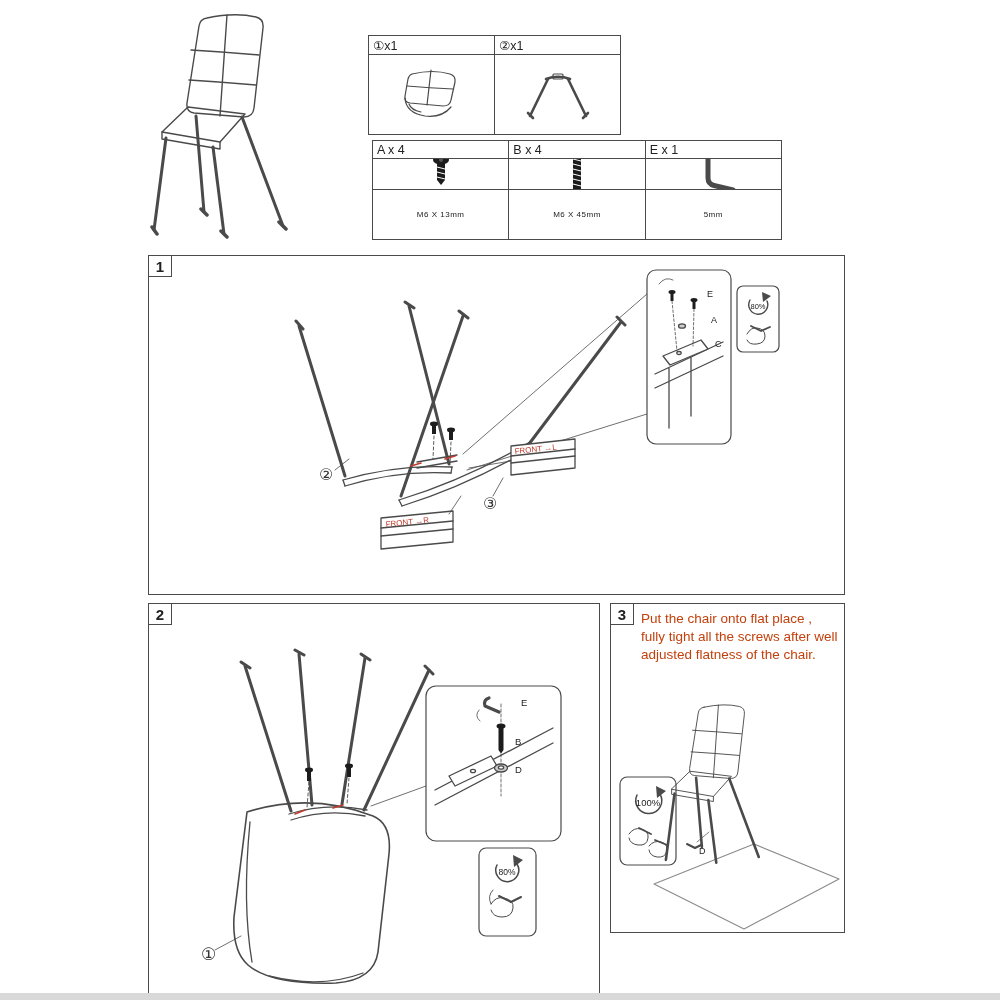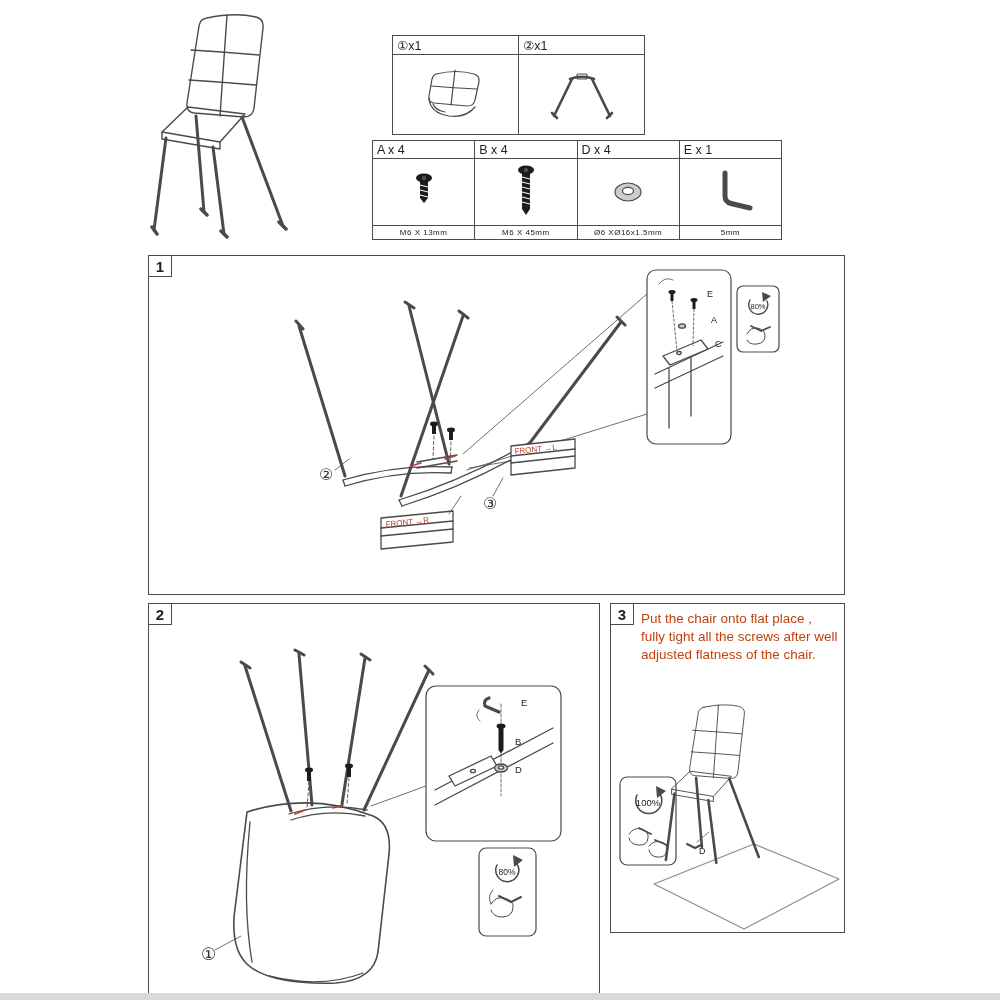--- a/index.html
+++ b/index.html
@@ -9,21 +9,21 @@
   .box{position:absolute;border:1px solid #4a4a4a;background:#fff;box-sizing:border-box;}
   .step-num{position:absolute;top:0;left:0;width:22px;height:20px;border-right:1px solid #4a4a4a;
         border-bottom:1px solid #4a4a4a;font-weight:bold;font-size:15px;display:flex;align-items:center;
         justify-content:center;background:#fff;z-index:3;}
   .cells{display:flex;height:100%;}
   .cell{flex:1;display:flex;flex-direction:column;border-right:1px solid #4a4a4a;min-width:0;box-sizing:border-box;}
   .cell:last-child{border-right:none;}
   .cell-h{font-size:12.5px;padding:2px 4px 1px 4px;border-bottom:1px solid #4a4a4a;white-space:nowrap;}
   .cell-body{flex:1;display:flex;align-items:center;justify-content:center;overflow:hidden;}
   .cell-f{font-size:8px;letter-spacing:.5px;text-align:center;border-top:1px solid #4a4a4a;
-        padding:2px 0;white-space:nowrap;overflow:hidden;}
+        padding:20px 0;white-space:nowrap;overflow:hidden;}
   .cell-f.empty{border-top:none;}
   .instruction{position:absolute;left:30px;top:6px;width:198px;font-size:13.5px;line-height:1.32;color:#c2410c;}
   svg{display:block;}
   svg text{font-family:"Liberation Sans","DejaVu Sans",sans-serif;}
   .strip{position:absolute;left:0;top:993px;width:1000px;height:7px;background:#d9d9d9;}
 </style>
 </head>
 <body>
 
 <div class="page">
@@ -37,21 +37,21 @@
       <path d="M38,99 L95,106 L70,134 L12,124 Z"></path>
       <path d="M12,124 L12,131 L70,141 L70,134"></path>
       <path d="M16,130 L4,222" stroke-width="3"></path>
       <path d="M63,139 L74,226" stroke-width="3"></path>
       <path d="M46,108 L54,204" stroke-width="3"></path>
       <path d="M92,109 L133,218" stroke-width="3"></path>
       <path d="M2,219 L7,226 M71,223 L77,229 M51,201 L57,207 M129,214 L136,221" stroke-width="3.5"></path>
     </svg>
   </div>
 
-  <div class="box" style="left:392px;top:35px;width:253px;height:100px;">
+  <div class="box" style="left:368px;top:35px;width:253px;height:100px;">
     <div class="cells">
       <div class="cell">
         <div class="cell-h">①x1</div>
         <div class="cell-body">
           <svg width="70" height="58" viewBox="0 0 70 58" fill="none" stroke="#4a4a4a" stroke-width="1.2" stroke-linecap="round" stroke-linejoin="round">
             <path d="M15,8 Q36,3 53,8 Q59,10 58,16 L54,34 Q53,40 46,40 L13,37 Q7,36 8,30 L11,13 Q12,9 15,8 Z"></path>
             <path d="M10,20 Q33,22 56,23"></path>
             <path d="M34,4 L30,39"></path>
             <path d="M8,32 Q9,47 28,50 Q45,52 54,41"></path>
             <path d="M12,38 Q14,44 24,46"></path>
@@ -91,30 +91,20 @@
         <div class="cell-h">B x 4</div>
         <div class="cell-body">
           <svg width="70" height="58" viewBox="0 0 70 58">
             <ellipse cx="35" cy="7" rx="8" ry="4.5" fill="#1c1c1c"></ellipse>
             <circle cx="35" cy="7" r="2" fill="#555"></circle>
             <path d="M31,9 L31,46 L35,52 L39,46 L39,9 Z" fill="#1c1c1c"></path>
             <path d="M31,14 L39,16 M31,19 L39,21 M31,24 L39,26 M31,29 L39,31 M31,34 L39,36 M31,39 L39,41" stroke="#fff" stroke-width="1"></path>
           </svg>
         </div>
         <div class="cell-f">M6 X 45mm</div>
-      </div>
-      <div class="cell">
-        <div class="cell-h">D x 4</div>
-        <div class="cell-body">
-          <svg width="70" height="46" viewBox="0 0 70 46" stroke="#4a4a4a" stroke-width="1.2">
-            <ellipse cx="35" cy="23" rx="13" ry="9" fill="#cccccc"></ellipse>
-            <ellipse cx="35" cy="22" rx="5.5" ry="3.6" fill="#ffffff"></ellipse>
-          </svg>
-        </div>
-        <div class="cell-f">Ø6 XØ16x1.5mm</div>
       </div>
       <div class="cell">
         <div class="cell-h">E x 1</div>
         <div class="cell-body">
           <svg width="70" height="50" viewBox="0 0 70 50" fill="none" stroke="#4a4a4a" stroke-linecap="round">
             <path d="M30,6 L30,29 Q30,35 36,36.5 L55,41" stroke-width="5"></path>
           </svg>
         </div>
         <div class="cell-f">5mm</div>
       </div>

